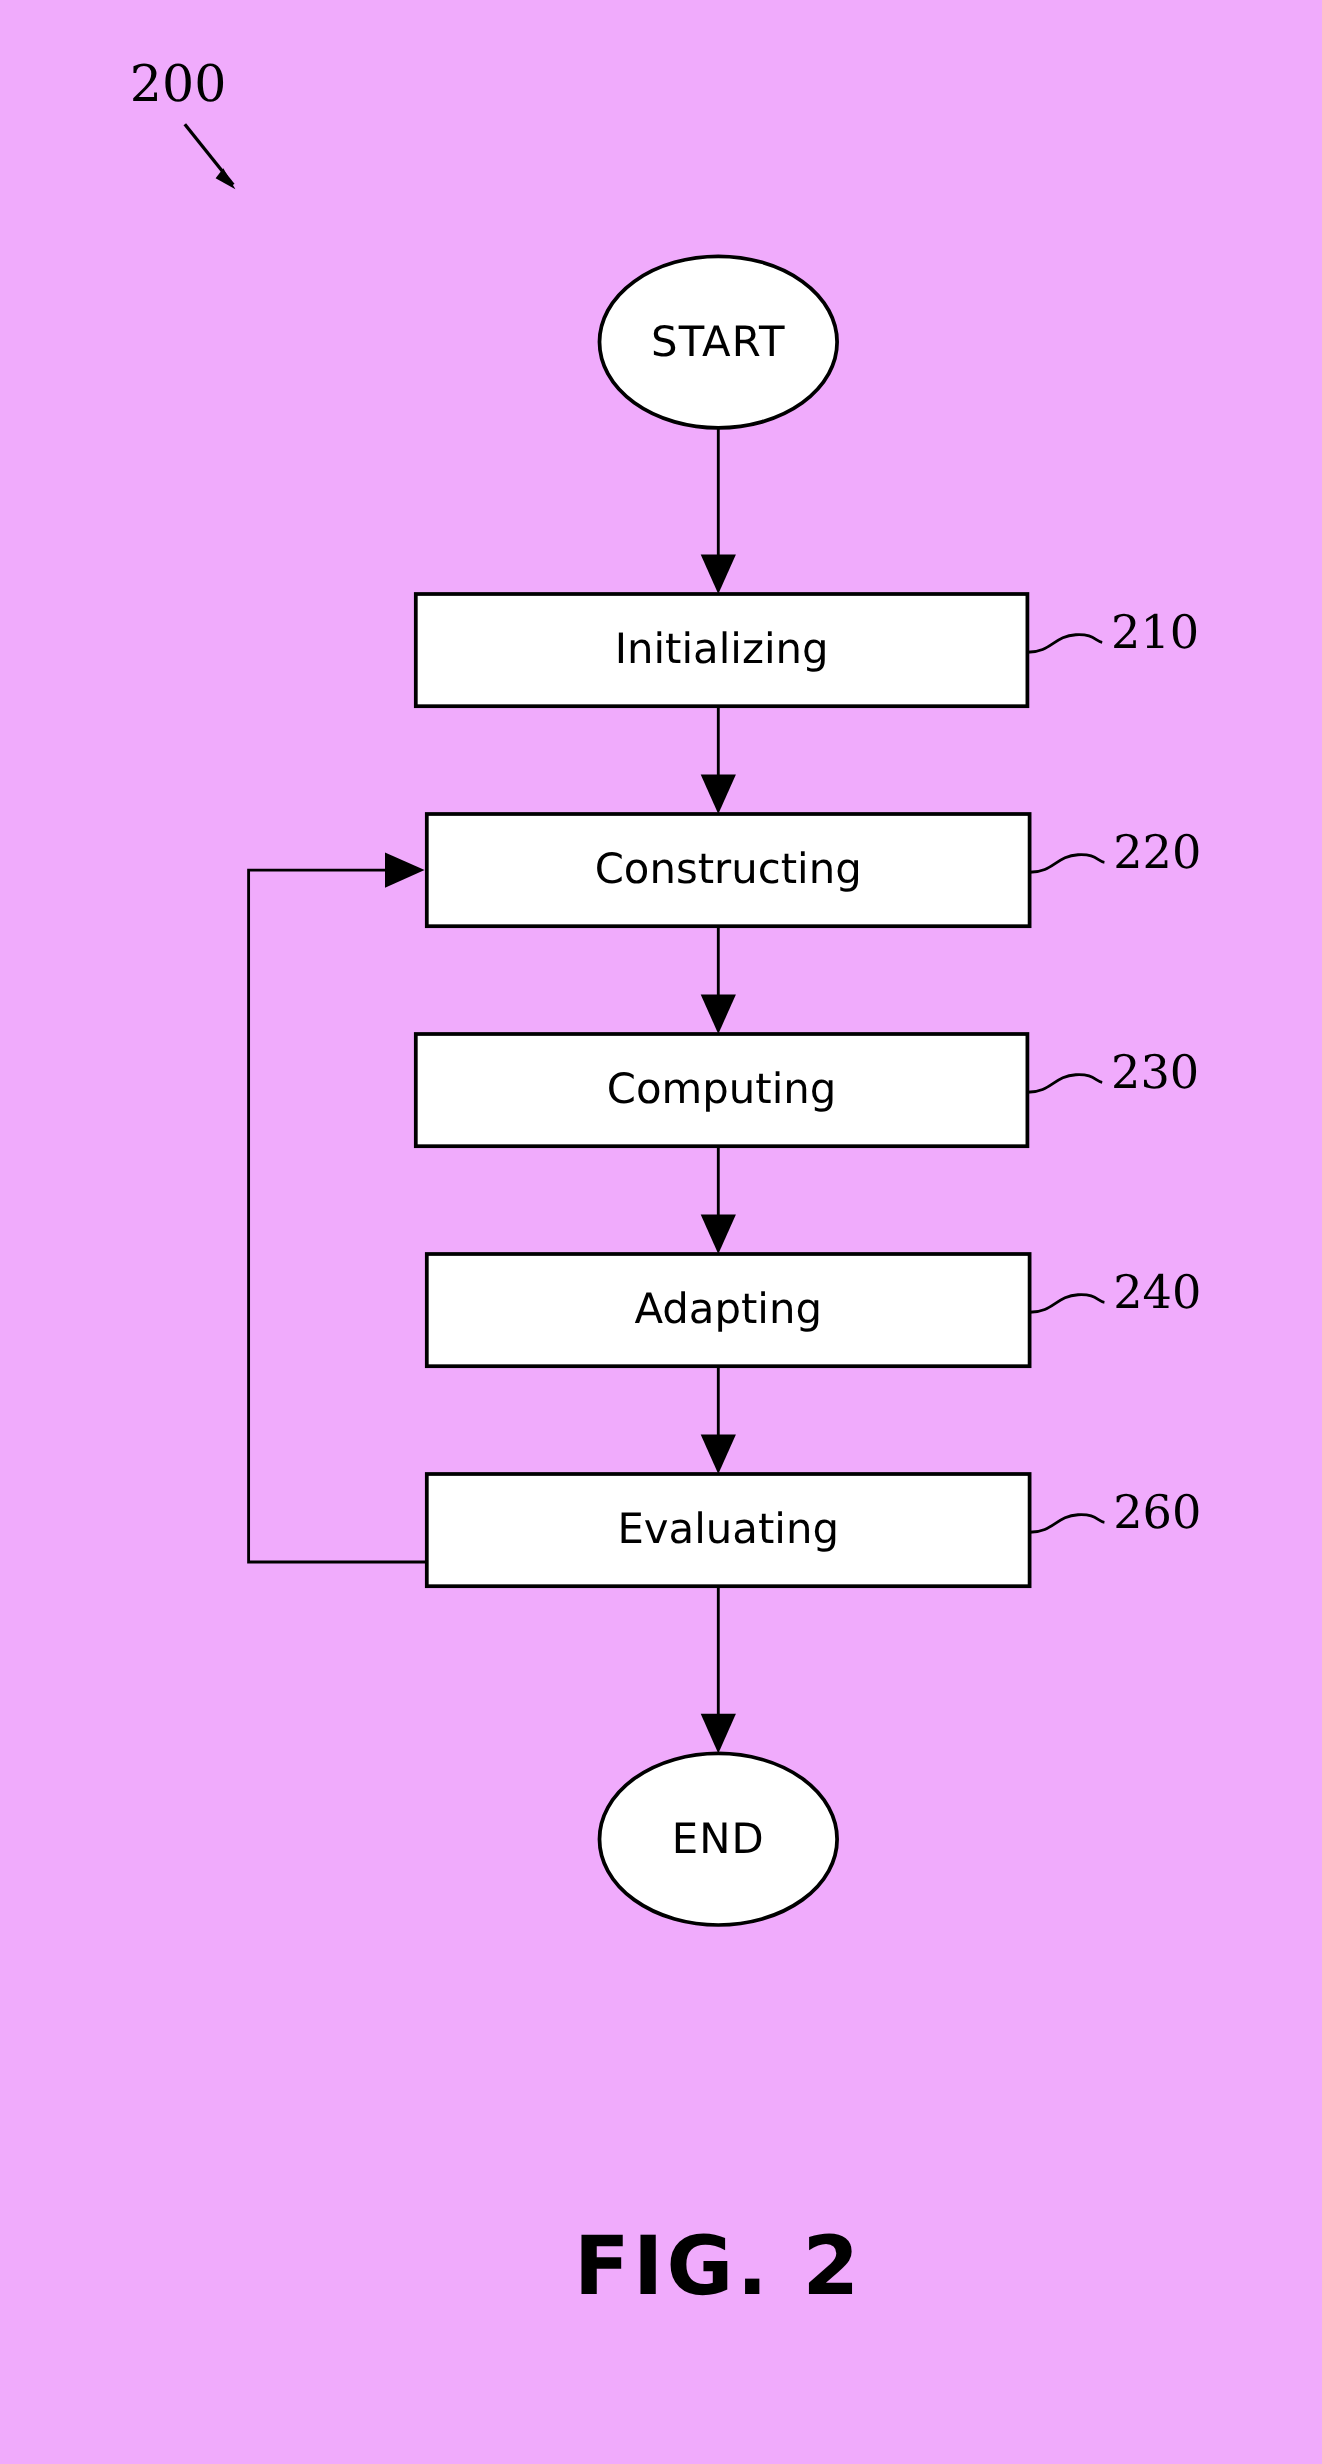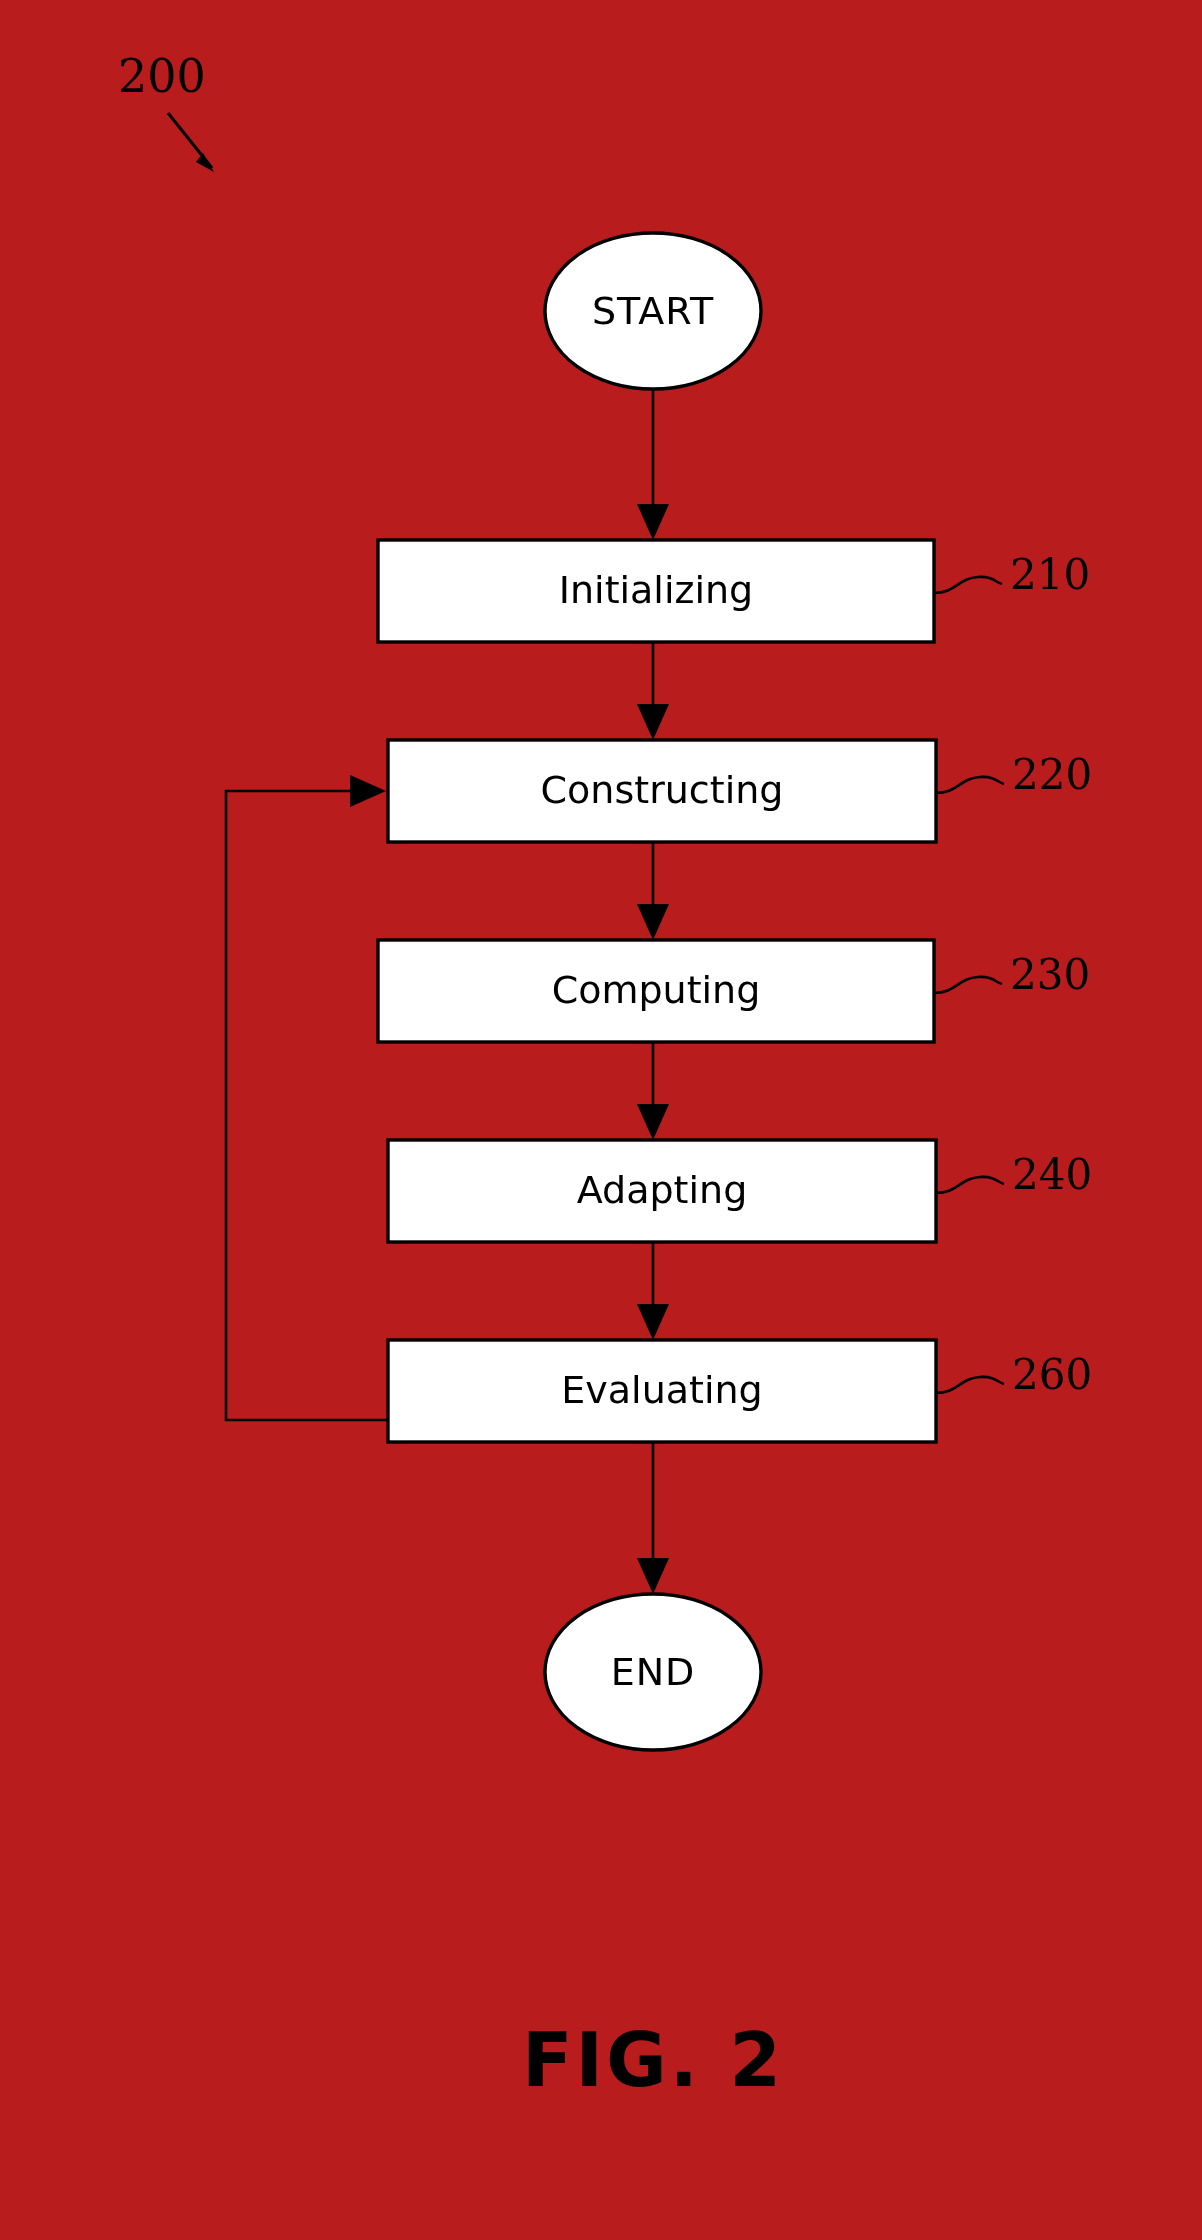--- a/index.html
+++ b/index.html
@@ -8,21 +8,21 @@
     background: #ffffff;
   }
   body {
     font-family: "DejaVu Sans", sans-serif;
     color: #000000;
   }
   #page {
     position: relative;
     width: 1202px;
     height: 2240px;
-    background: #b91c1c;
+    background: #f0abfc;
     overflow: hidden;
   }
   #figure-svg {
     position: absolute;
     left: 0;
     top: 0;
     width: 1202px;
     height: 2240px;
   }
   .node-text {

